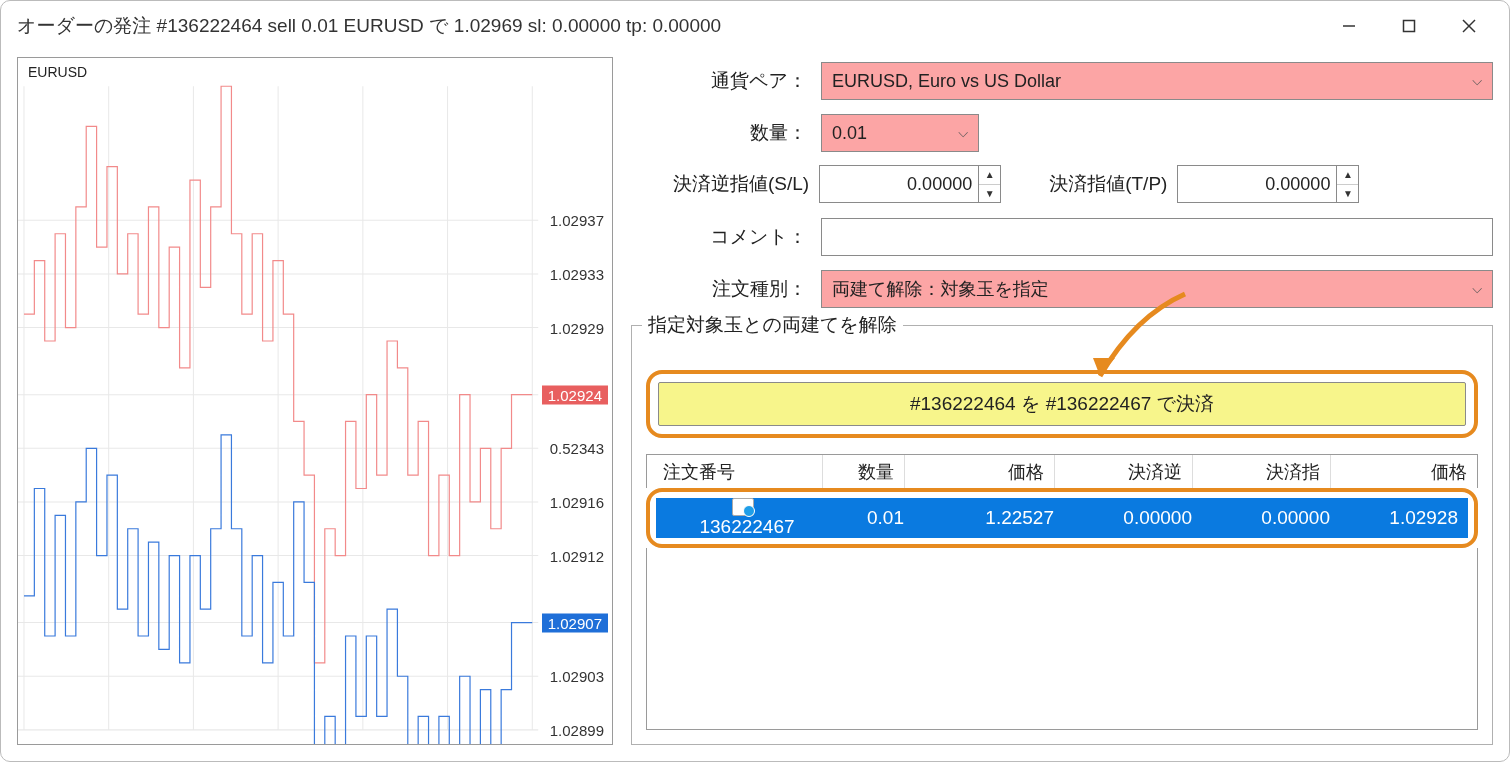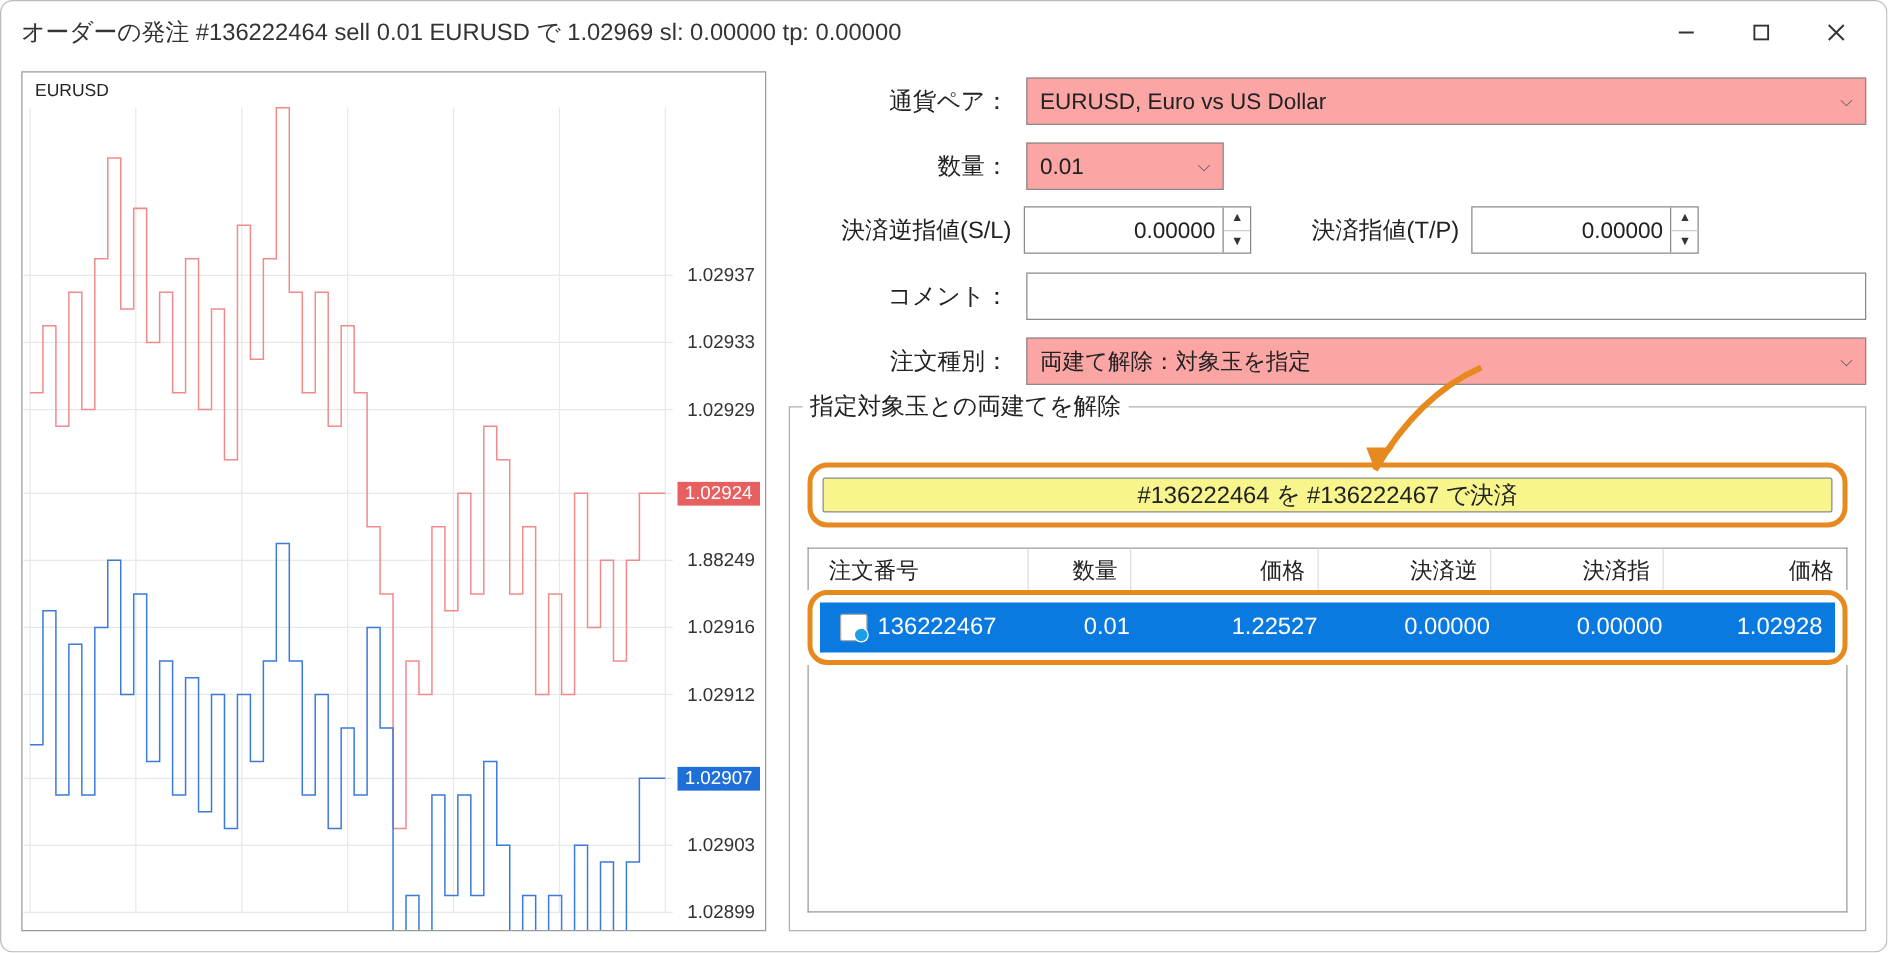--- a/index.html
+++ b/index.html
@@ -41,21 +41,21 @@
 .sl-tp-row { display: flex; align-items: flex-start; gap: 14px; height: 40px; }
 .sl-tp-pair { display: flex; align-items: center; gap: 10px; }
 .sl-tp-label { font-size: 19px; color: #222; white-space: nowrap; }
 .textfield { flex: 1; height: 38px; border: 1px solid #8a8a8a; background: #fff; padding: 0 8px; }
 
 
 .fieldset { border: 1px solid #b0b0b0; margin-top: 4px; padding: 44px 14px 14px 14px; position: relative; flex: 1; display: flex; flex-direction: column; }
 .fieldset-legend { position: absolute; top: -14px; left: 10px; background: #fff; padding: 0 6px; font-size: 19px; color: #222; }
 
 .close-btn-wrap { border: 4px solid #e68a1f; border-radius: 16px; padding: 8px; margin-bottom: 16px; }
-.close-btn { height: 28px; border: 1px solid #8a8a8a; background: #f7f58b; border-radius: 2px; display: flex; align-items: center; justify-content: center; font-size: 19px; color: #222; cursor: pointer; }
+.close-btn { height: 44px; border: 1px solid #8a8a8a; background: #f7f58b; border-radius: 2px; display: flex; align-items: center; justify-content: center; font-size: 19px; color: #222; cursor: pointer; }
 
 .tbl-head { display: flex; border: 1px solid #9a9a9a; border-bottom: none; height: 34px; align-items: center; font-size: 18px; color: #222; background: #fff; }
 .col { border-right: 1px solid #ddd; height: 100%; display: flex; align-items: center; justify-content: flex-end; padding: 0 10px; overflow: hidden; white-space: nowrap; }
 .col:first-child { justify-content: flex-start; padding-left: 16px; }
 .c1 { width: 176px; } .c2 { width: 82px; } .c3 { width: 150px; } .c4 { width: 138px; } .c5 { width: 138px; } .c6 { flex: 1; border-right: none; }
 
 .tbl-body-wrap { border: 4px solid #e68a1f; border-radius: 16px; padding: 6px; }
 .tbl-row { display: flex; height: 40px; align-items: center; background: #0a7ae0; color: #fff; font-size: 19px; }
 .tbl-row .col { border-right: none; }
 .row-icon { width: 22px; height: 22px; background: #fff; border: 1px solid #aaa; border-radius: 2px; margin-right: 8px; position: relative; }
@@ -120,21 +120,21 @@
             </g>
           <path class="red-line" id="red-path" d="M 6 253.95833333332106 L 16.408163265306122 253.95833333332106 L 16.408163265306122 200.79166666690028 L 26.816326530612244 200.79166666690028 L 26.816326530612244 280.5416666668266 L 37.224489795918366 280.5416666668266 L 37.224489795918366 174.2083333333948 L 47.63265306122449 174.2083333333948 L 47.63265306122449 267.2500000000738 L 58.04081632653061 267.2500000000738 L 58.04081632653061 147.62500000018446 L 68.44897959183673 147.62500000018446 L 68.44897959183673 67.87500000025825 L 78.85714285714285 67.87500000025825 L 78.85714285714285 187.50000000014754 L 89.26530612244898 187.50000000014754 L 89.26530612244898 107.75000000022135 L 99.6734693877551 107.75000000022135 L 99.6734693877551 214.08333333335796 L 110.08163265306122 214.08333333335796 L 110.08163265306122 174.2083333333948 L 120.48979591836735 174.2083333333948 L 120.48979591836735 253.95833333332106 L 130.89795918367346 253.95833333332106 L 130.89795918367346 147.62500000018446 L 141.3061224489796 147.62500000018446 L 141.3061224489796 267.2500000000738 L 151.7142857142857 267.2500000000738 L 151.7142857142857 187.50000000014754 L 162.12244897959184 187.50000000014754 L 162.12244897959184 307.1250000000369 L 172.53061224489795 307.1250000000369 L 172.53061224489795 121.04166666667895 L 182.93877551020407 121.04166666667895 L 182.93877551020407 227.37500000011065 L 193.3469387755102 227.37500000011065 L 193.3469387755102 147.62500000018446 L 203.75510204081633 147.62500000018446 L 203.75510204081633 28 L 214.16326530612244 28 L 214.16326530612244 174.2083333333948 L 224.57142857142856 174.2083333333948 L 224.57142857142856 253.95833333332106 L 234.9795918367347 253.95833333332106 L 234.9795918367347 174.2083333333948 L 245.3877551020408 174.2083333333948 L 245.3877551020408 280.5416666668266 L 255.79591836734693 280.5416666668266 L 255.79591836734693 200.79166666690028 L 266.2040816326531 200.79166666690028 L 266.2040816326531 253.95833333332106 L 276.6122448979592 253.95833333332106 L 276.6122448979592 360.29166666675275 L 287.0204081632653 360.29166666675275 L 287.0204081632653 413.4583333334686 L 297.4285714285714 413.4583333334686 L 297.4285714285714 599.5416666668266 L 307.83673469387753 599.5416666668266 L 307.83673469387753 466.62500000018446 L 318.2448979591837 466.62500000018446 L 318.2448979591837 493.2083333333949 L 328.6530612244898 493.2083333333949 L 328.6530612244898 360.29166666675275 L 339.0612244897959 360.29166666675275 L 339.0612244897959 426.75000000022135 L 349.46938775510205 426.75000000022135 L 349.46938775510205 333.7083333335424 L 359.87755102040813 333.7083333335424 L 359.87755102040813 413.4583333334686 L 370.2857142857143 413.4583333334686 L 370.2857142857143 280.5416666668266 L 380.6938775510204 280.5416666668266 L 380.6938775510204 307.1250000000369 L 391.1020408163265 307.1250000000369 L 391.1020408163265 413.4583333334686 L 401.51020408163265 413.4583333334686 L 401.51020408163265 360.29166666675275 L 411.9183673469388 360.29166666675275 L 411.9183673469388 493.2083333333949 L 422.3265306122449 493.2083333333949 L 422.3265306122449 413.4583333334686 L 432.734693877551 413.4583333334686 L 432.734693877551 493.2083333333949 L 443.1428571428571 493.2083333333949 L 443.1428571428571 333.7083333335424 L 453.55102040816325 333.7083333335424 L 453.55102040816325 440.04166666667896 L 463.9591836734694 440.04166666667896 L 463.9591836734694 386.87500000025824 L 474.36734693877554 386.87500000025824 L 474.36734693877554 466.62500000018446 L 484.7755102040816 466.62500000018446 L 484.7755102040816 386.87500000025824 L 495.1836734693877 386.87500000025824 L 495.1836734693877 333.7083333335424 L 505.59183673469386 333.7083333335424 L 505.59183673469386 333.7083333335424 L 516 333.7083333335424 L 516 333.7083333335424"></path>
           <path class="blue-line" id="blue-path" d="M 6 533.0833333333578 L 16.408163265306122 533.0833333333578 L 16.408163265306122 426.75000000022135 L 26.816326530612244 426.75000000022135 L 26.816326530612244 572.9583333333211 L 37.224489795918366 572.9583333333211 L 37.224489795918366 453.3333333334317 L 47.63265306122449 453.3333333334317 L 47.63265306122449 572.9583333333211 L 58.04081632653061 572.9583333333211 L 58.04081632653061 440.04166666667896 L 68.44897959183673 440.04166666667896 L 68.44897959183673 386.87500000025824 L 78.85714285714285 386.87500000025824 L 78.85714285714285 493.2083333333949 L 89.26530612244898 493.2083333333949 L 89.26530612244898 413.4583333334686 L 99.6734693877551 413.4583333334686 L 99.6734693877551 546.3750000001106 L 110.08163265306122 546.3750000001106 L 110.08163265306122 466.62500000018446 L 120.48979591836735 466.62500000018446 L 120.48979591836735 572.9583333333211 L 130.89795918367346 572.9583333333211 L 130.89795918367346 479.91666666664213 L 141.3061224489796 479.91666666664213 L 141.3061224489796 586.2500000000738 L 151.7142857142857 586.2500000000738 L 151.7142857142857 493.2083333333949 L 162.12244897959184 493.2083333333949 L 162.12244897959184 599.5416666668266 L 172.53061224489795 599.5416666668266 L 172.53061224489795 493.2083333333949 L 182.93877551020407 493.2083333333949 L 182.93877551020407 546.3750000001106 L 193.3469387755102 546.3750000001106 L 193.3469387755102 466.62500000018446 L 203.75510204081633 466.62500000018446 L 203.75510204081633 373.5833333335055 L 214.16326530612244 373.5833333335055 L 214.16326530612244 466.62500000018446 L 224.57142857142856 466.62500000018446 L 224.57142857142856 572.9583333333211 L 234.9795918367347 572.9583333333211 L 234.9795918367347 493.2083333333949 L 245.3877551020408 493.2083333333949 L 245.3877551020408 599.5416666668266 L 255.79591836734693 599.5416666668266 L 255.79591836734693 519.7916666669003 L 266.2040816326531 519.7916666669003 L 266.2040816326531 572.9583333333211 L 276.6122448979592 572.9583333333211 L 276.6122448979592 440.04166666667896 L 287.0204081632653 440.04166666667896 L 287.0204081632653 519.7916666669003 L 297.4285714285714 519.7916666669003 L 297.4285714285714 772.3333333334317 L 307.83673469387753 772.3333333334317 L 307.83673469387753 652.7083333335424 L 318.2448979591837 652.7083333335424 L 318.2448979591837 705.8749999999632 L 328.6530612244898 705.8749999999632 L 328.6530612244898 572.9583333333211 L 339.0612244897959 572.9583333333211 L 339.0612244897959 652.7083333335424 L 349.46938775510205 652.7083333335424 L 349.46938775510205 572.9583333333211 L 359.87755102040813 572.9583333333211 L 359.87755102040813 652.7083333335424 L 370.2857142857143 652.7083333335424 L 370.2857142857143 546.3750000001106 L 380.6938775510204 546.3750000001106 L 380.6938775510204 612.8333333335793 L 391.1020408163265 612.8333333335793 L 391.1020408163265 705.8749999999632 L 401.51020408163265 705.8749999999632 L 401.51020408163265 652.7083333335424 L 411.9183673469388 652.7083333335424 L 411.9183673469388 745.7500000002212 L 422.3265306122449 745.7500000002212 L 422.3265306122449 652.7083333335424 L 432.734693877551 652.7083333335424 L 432.734693877551 745.7500000002212 L 443.1428571428571 745.7500000002212 L 443.1428571428571 612.8333333335793 L 453.55102040816325 612.8333333335793 L 453.55102040816325 705.8749999999632 L 463.9591836734694 705.8749999999632 L 463.9591836734694 626.125000000037 L 474.36734693877554 626.125000000037 L 474.36734693877554 705.8749999999632 L 484.7755102040816 705.8749999999632 L 484.7755102040816 626.125000000037 L 495.1836734693877 626.125000000037 L 495.1836734693877 559.6666666668634 L 505.59183673469386 559.6666666668634 L 505.59183673469386 559.6666666668634 L 516 559.6666666668634 L 516 559.6666666668634"></path>
         </svg>
       </div>
       <div class="ylabels" id="ylabels">
           <div class="ylabel" style="top: 23.6642%;">1.02937</div>
           <div class="ylabel" style="top: 31.4828%;">1.02933</div>
           <div class="ylabel" style="top: 39.3015%;">1.02929</div>
           <div class="ylabel" style="top: 49.0748%;">1.02924</div>
-          <div class="ylabel" style="top: 56.8934%;">1.88249</div>
+          <div class="ylabel" style="top: 56.8934%;">0.52343</div>
           <div class="ylabel" style="top: 64.712%;">1.02916</div>
           <div class="ylabel" style="top: 72.5306%;">1.02912</div>
           <div class="ylabel" style="top: 82.3039%;">1.02907</div>
           <div class="ylabel" style="top: 90.1225%;">1.02903</div>
           <div class="ylabel" style="top: 97.9412%;">1.02899</div>
         </div>
       <div class="price-tag red" id="tag-red" style="top: 49.0748%;">1.02924</div>
       <div class="price-tag blue" id="tag-blue" style="top: 82.3039%;">1.02907</div>
     </div>
 
@@ -205,21 +205,21 @@
           <div class="col c1">注文番号</div>
           <div class="col c2">数量</div>
           <div class="col c3">価格</div>
           <div class="col c4">決済逆</div>
           <div class="col c5">決済指</div>
           <div class="col c6">価格</div>
         </div>
 
         <div class="tbl-body-wrap">
           <div class="tbl-row">
-            <div class="col c1" style="justify-content:flex-start;">
+            <div class="col c1" style="justify-content:flex-start;flex-direction:column;">
               <div class="row-icon"></div>
               <span>136222467</span>
             </div>
             <div class="col c2">
                 <span>0.01</span>
               </div>
             <div class="col c3">
                 <span>1.22527</span>
               </div>
             <div class="col c4">

